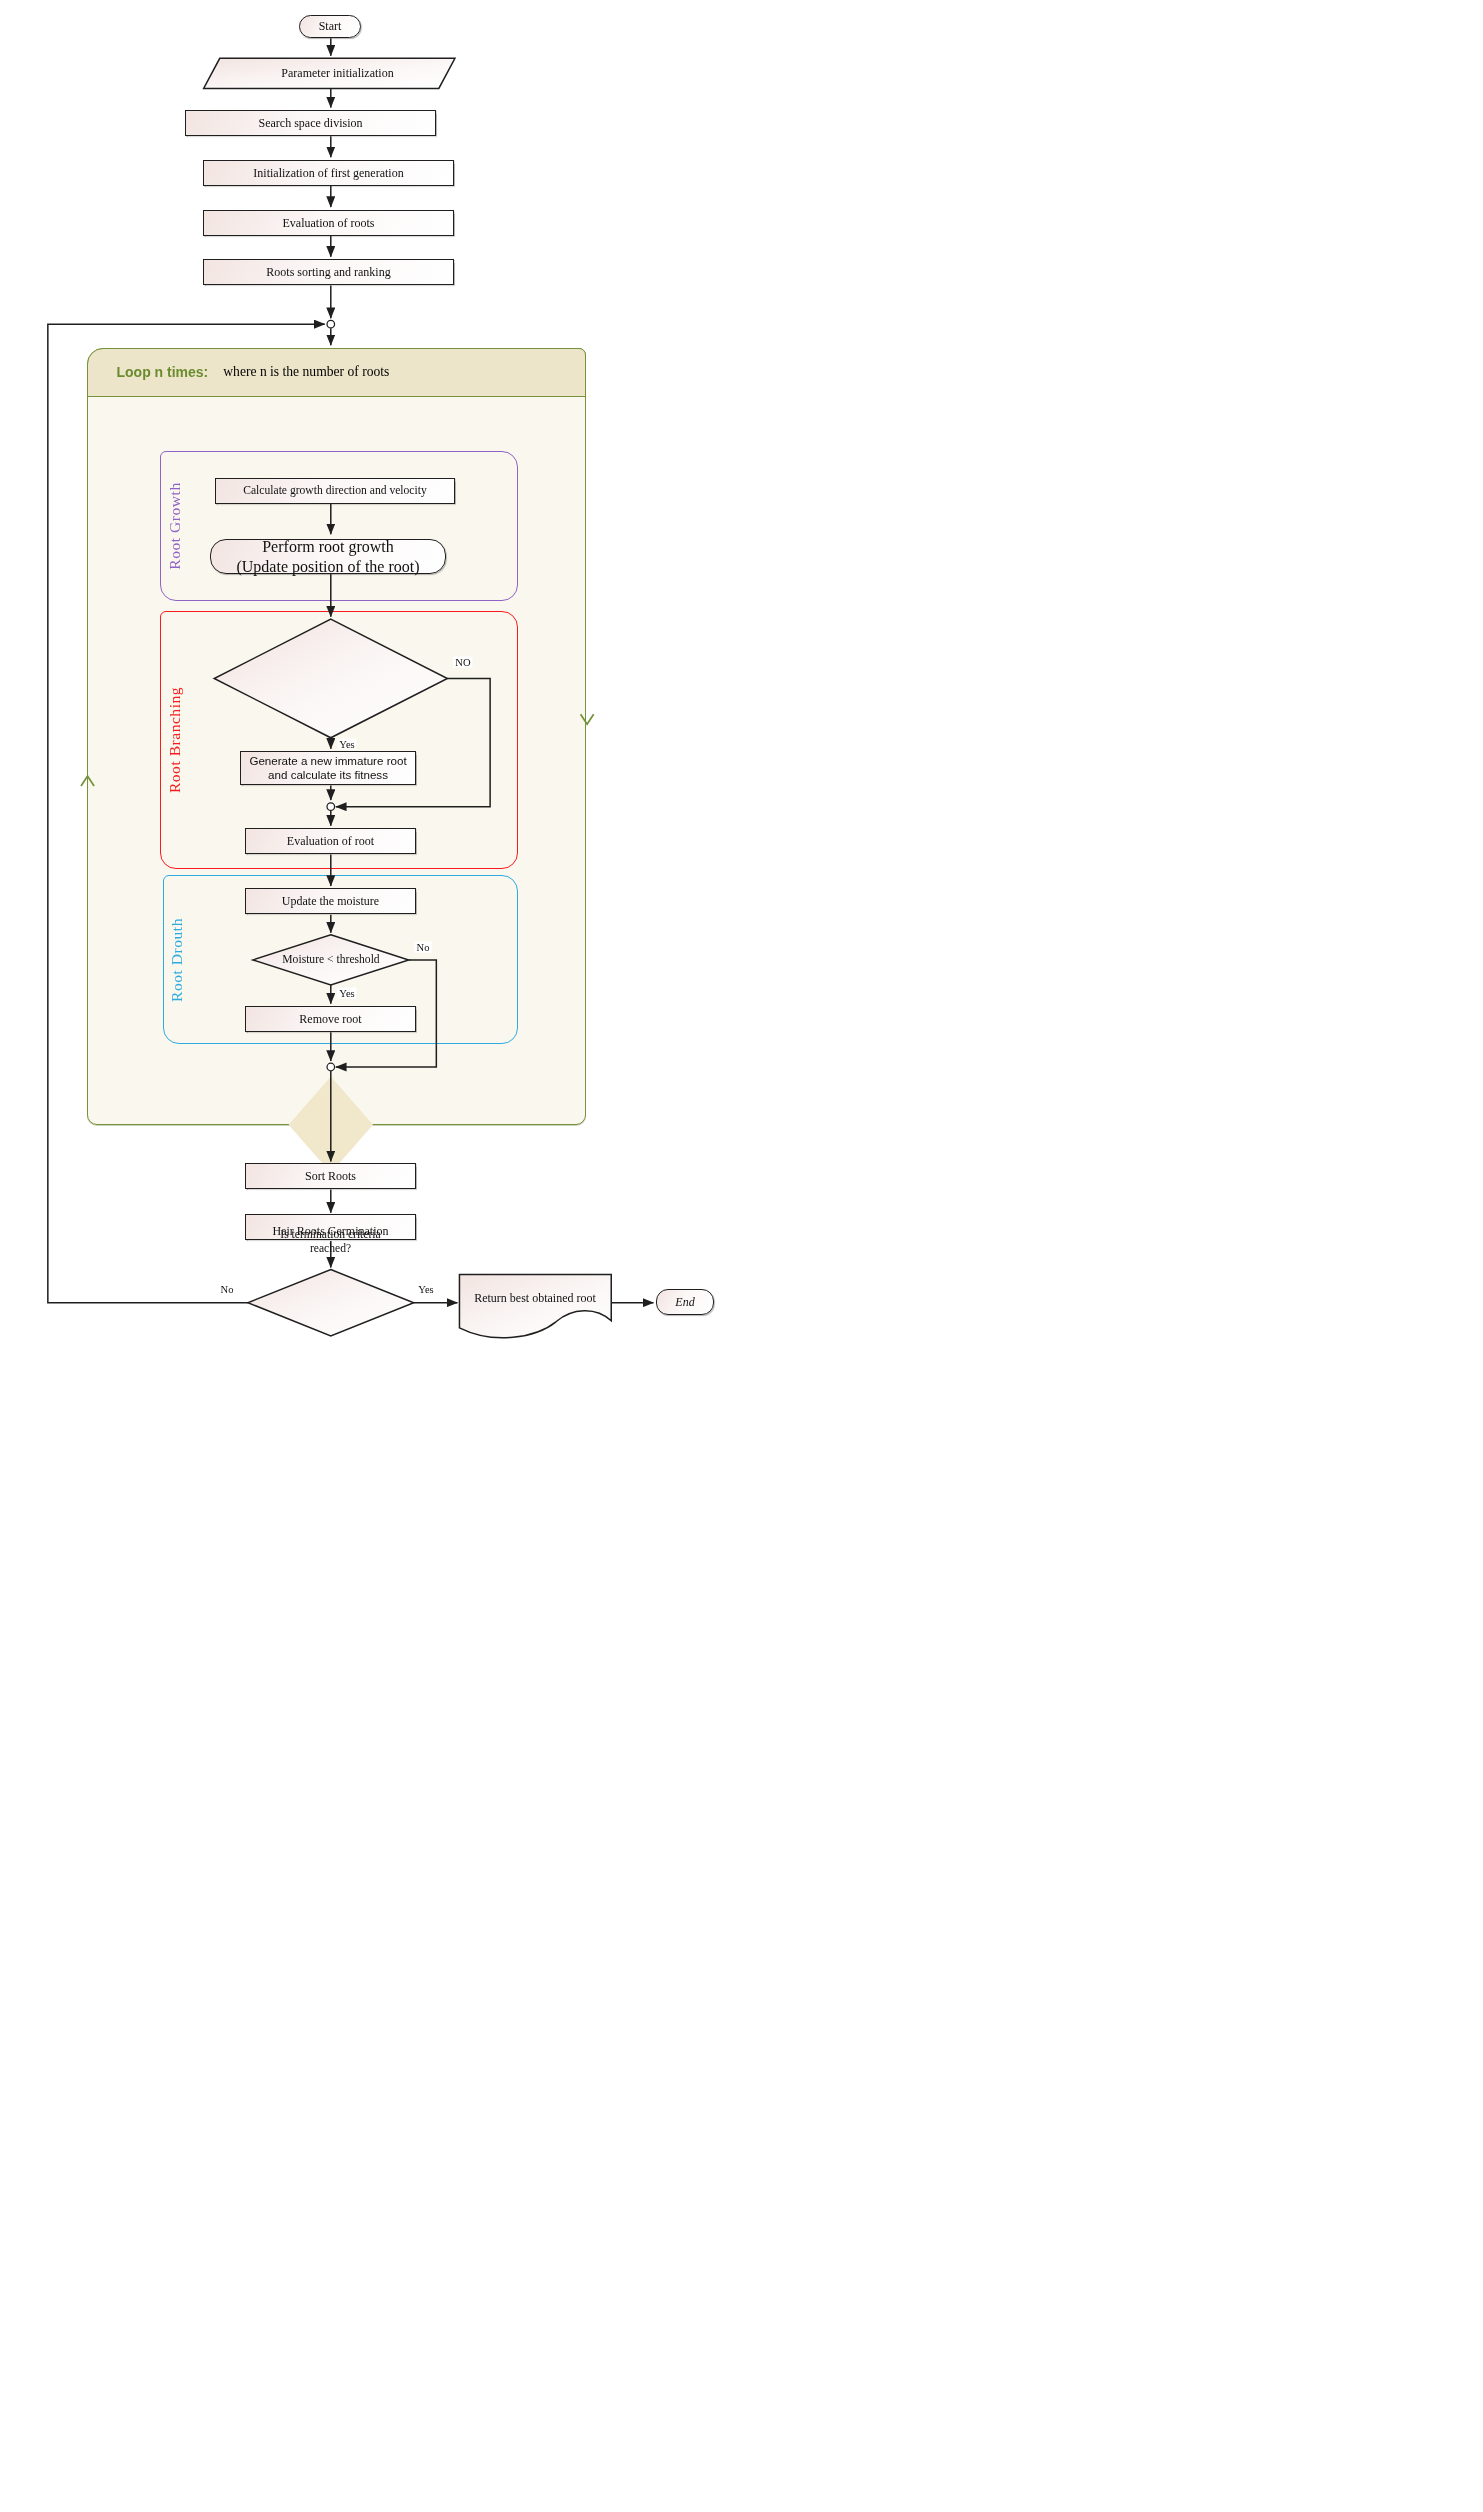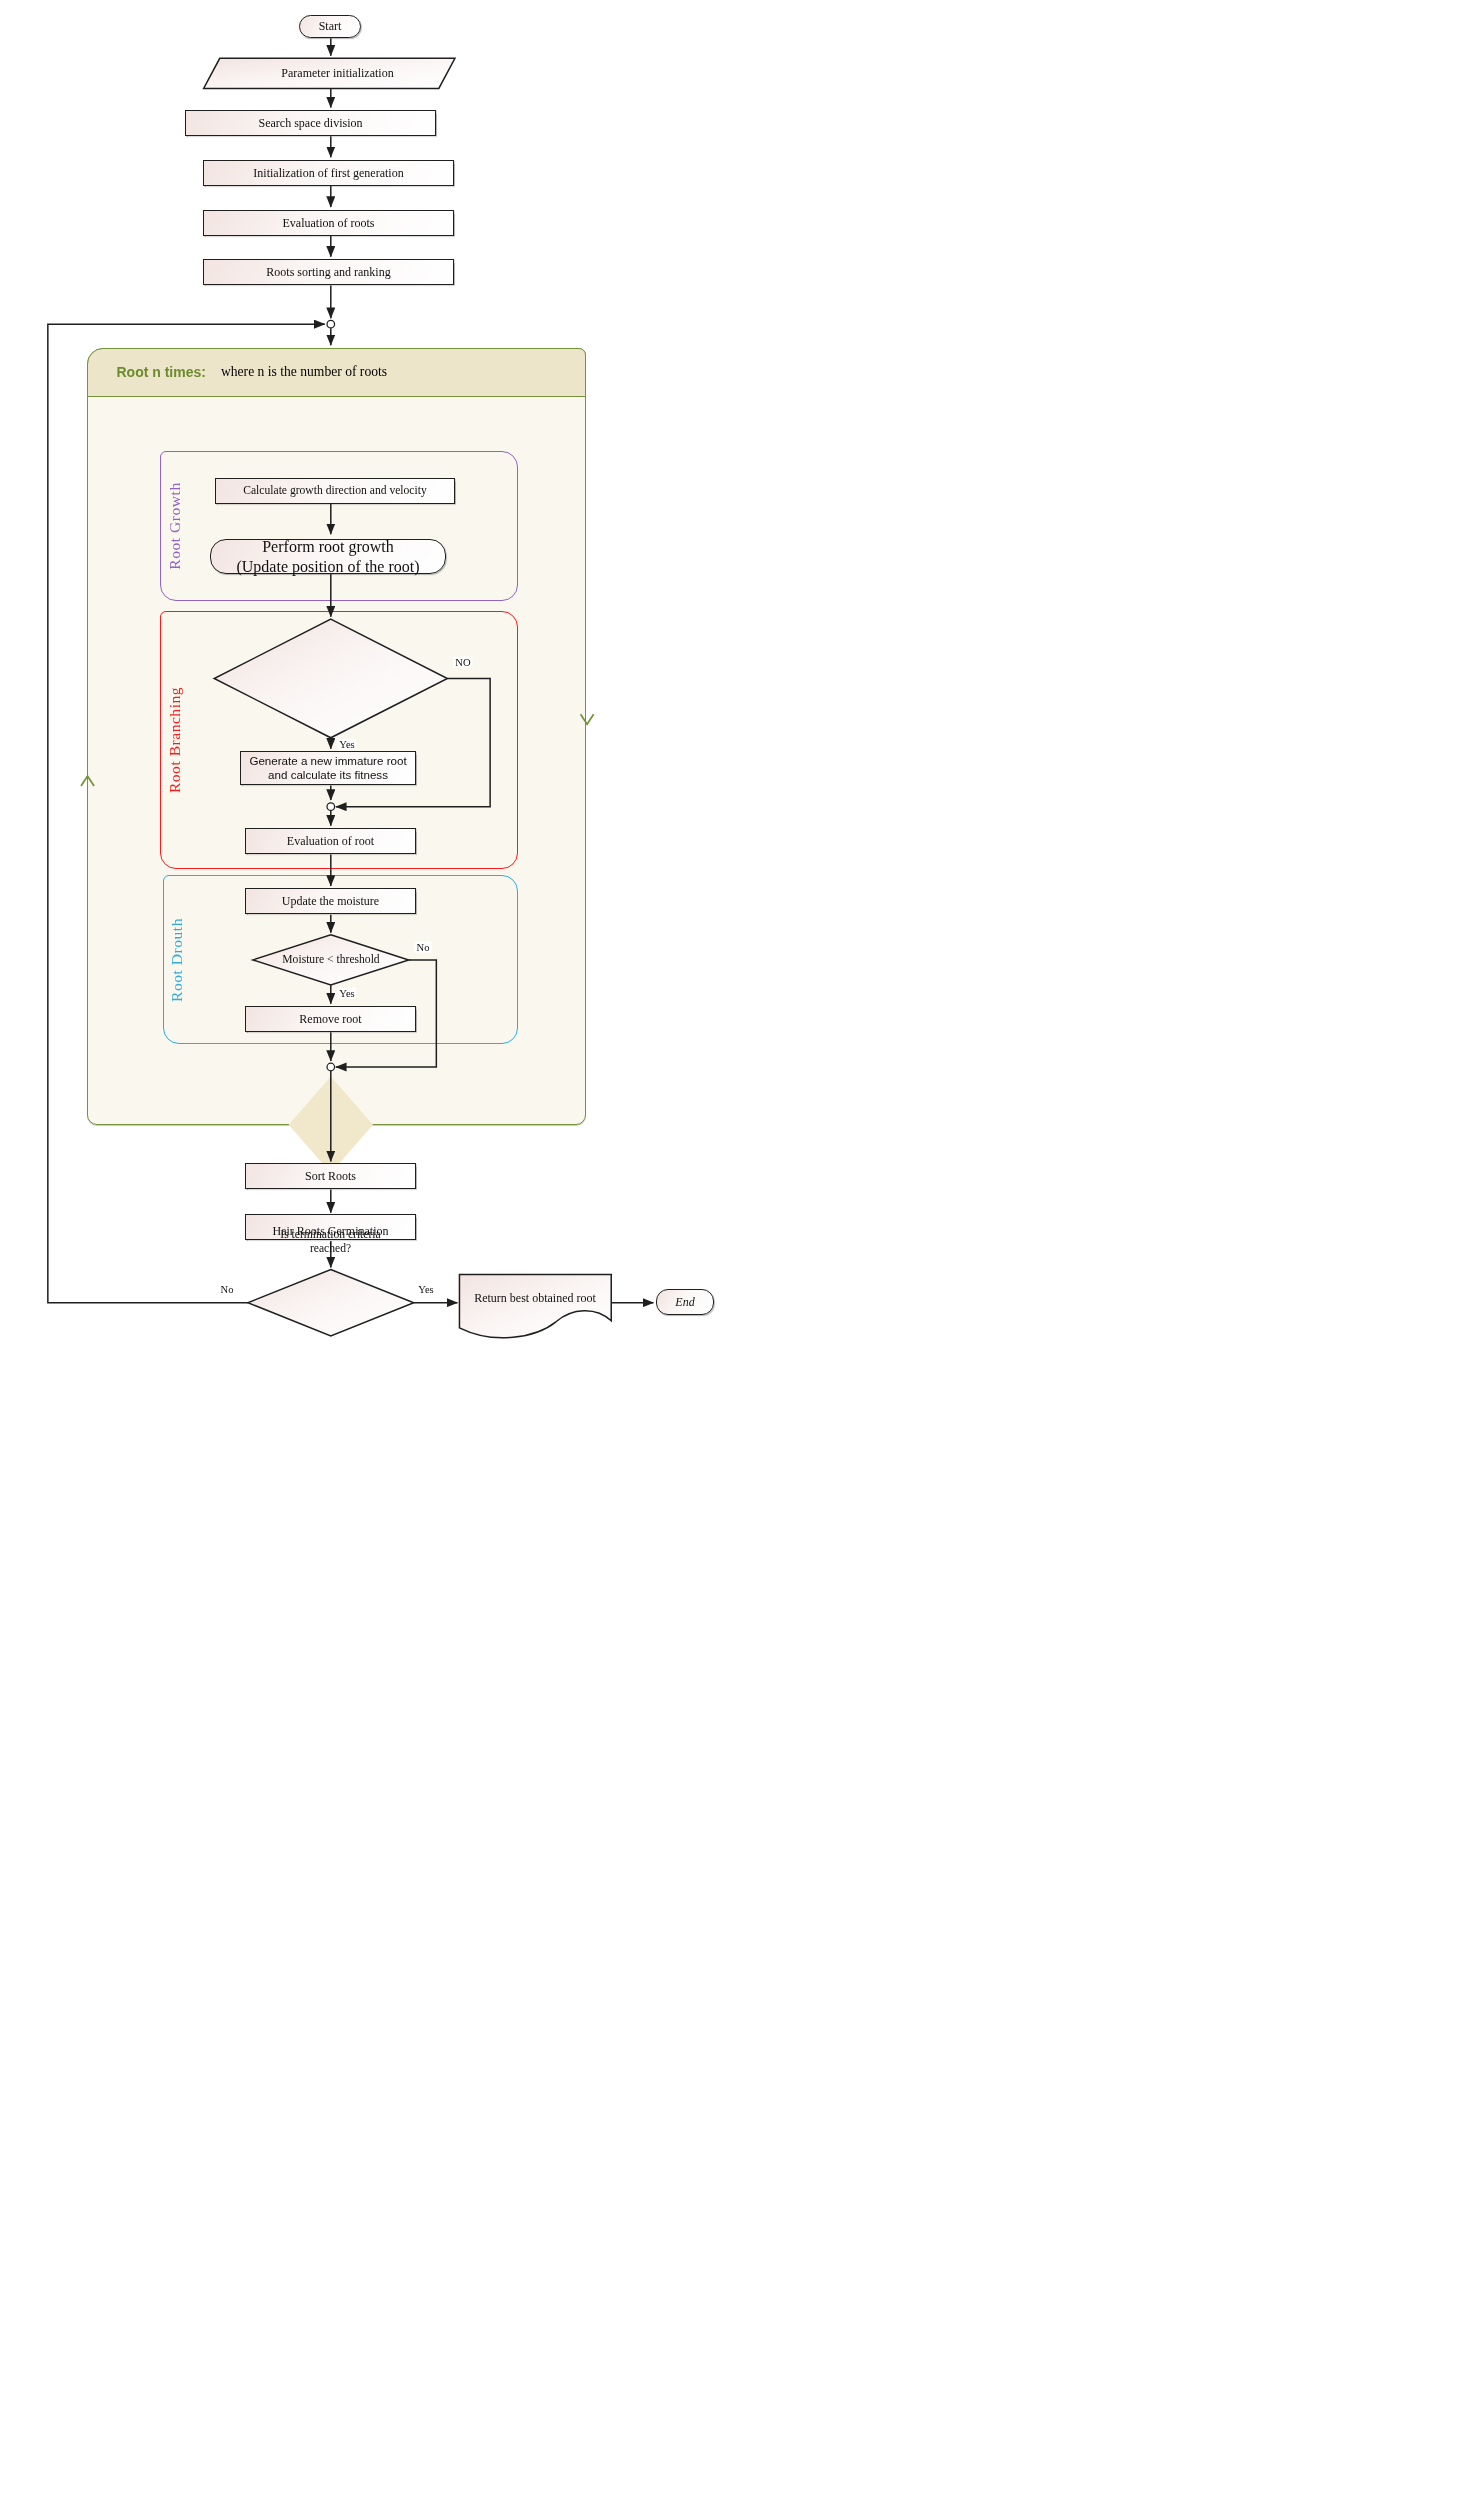--- a/index.html
+++ b/index.html
@@ -56,21 +56,21 @@
   .junction{fill:#ffffff;stroke:var(--line-color);stroke-width:2.5;}
   .chevron{stroke:var(--loop-border);stroke-width:3.5;fill:none;}
 </style>
 </head>
 <body>
 
 <div class="canvas">
 
   <div class="abs loop-box zmid">
     <div class="loop-header">
-      <span class="loop-title-bold sans">Root n times:</span>
+      <span class="loop-title-bold sans">Loop n times:</span>
       <span class="loop-title-rest">where n is the number of roots</span>
     </div>
   </div>
 
   <div class="abs section sec-growth zmid"></div>
   <div class="abs section sec-branching zmid"></div>
   <div class="abs section sec-drouth zmid"></div>
 
   <div class="vlabel growth zmid" style="left:175px;top:526px;">Root Growth</div>
   <div class="vlabel branching zmid" style="left:175px;top:740px;">Root Branching</div>

